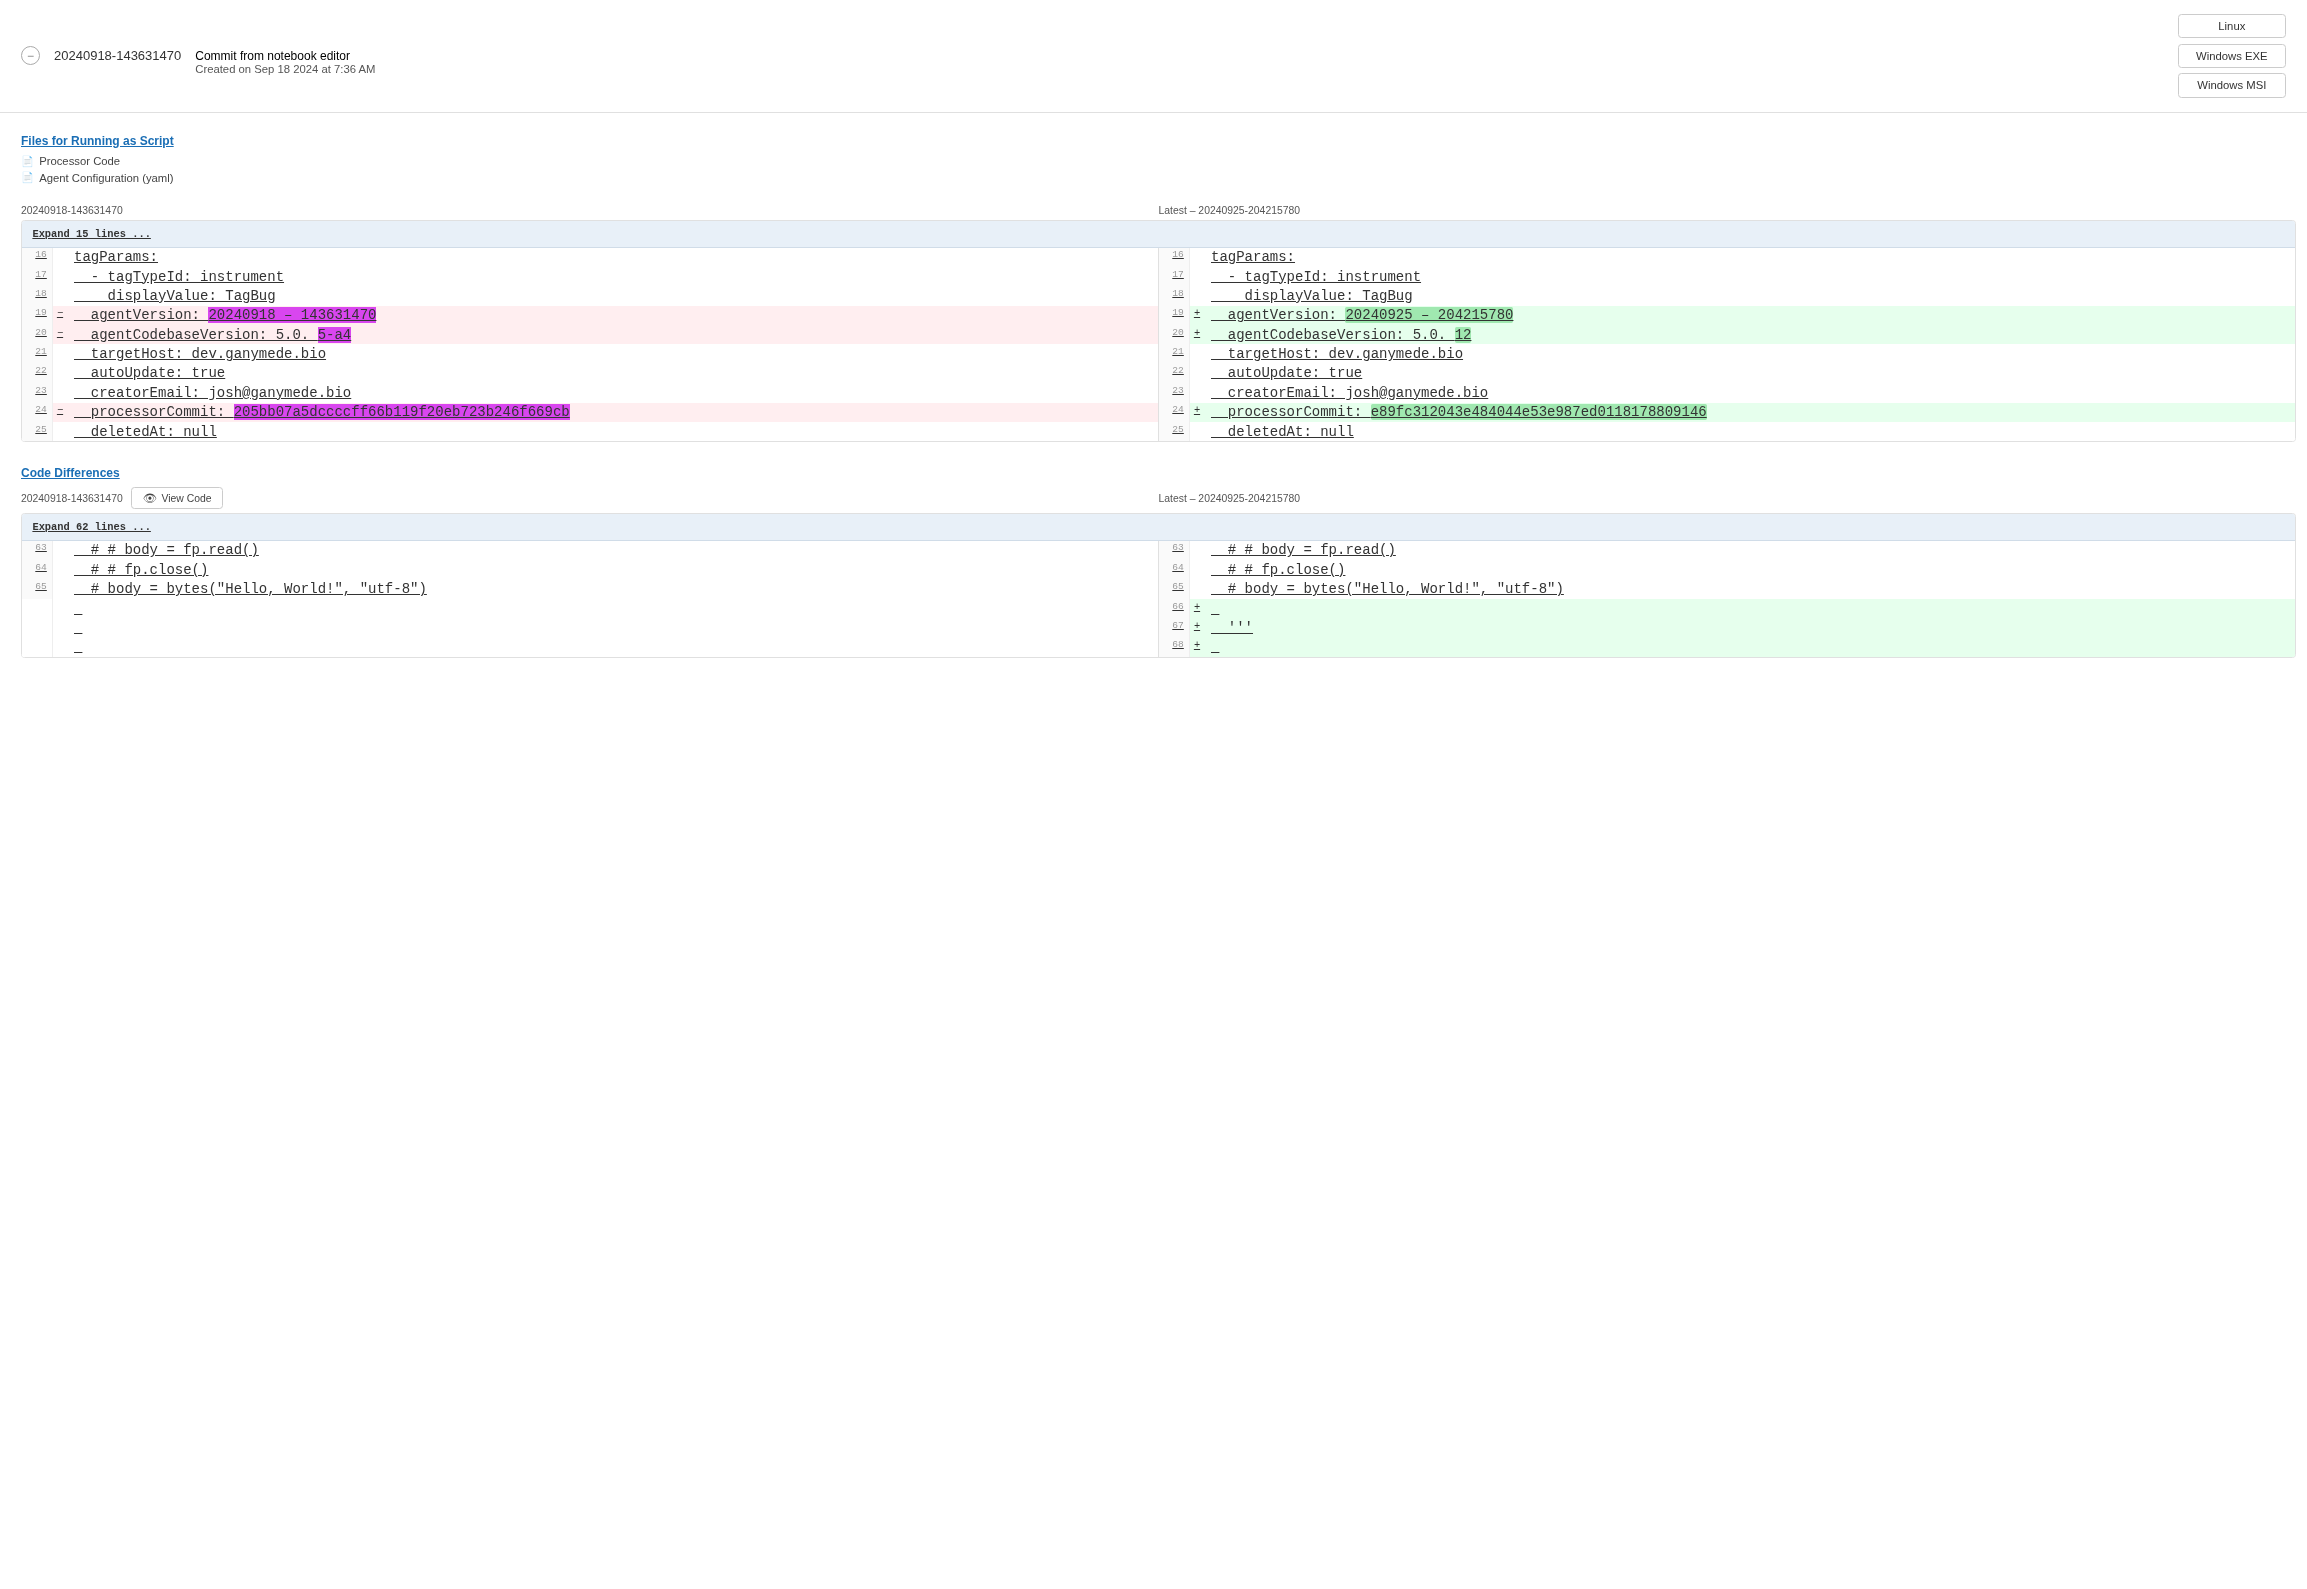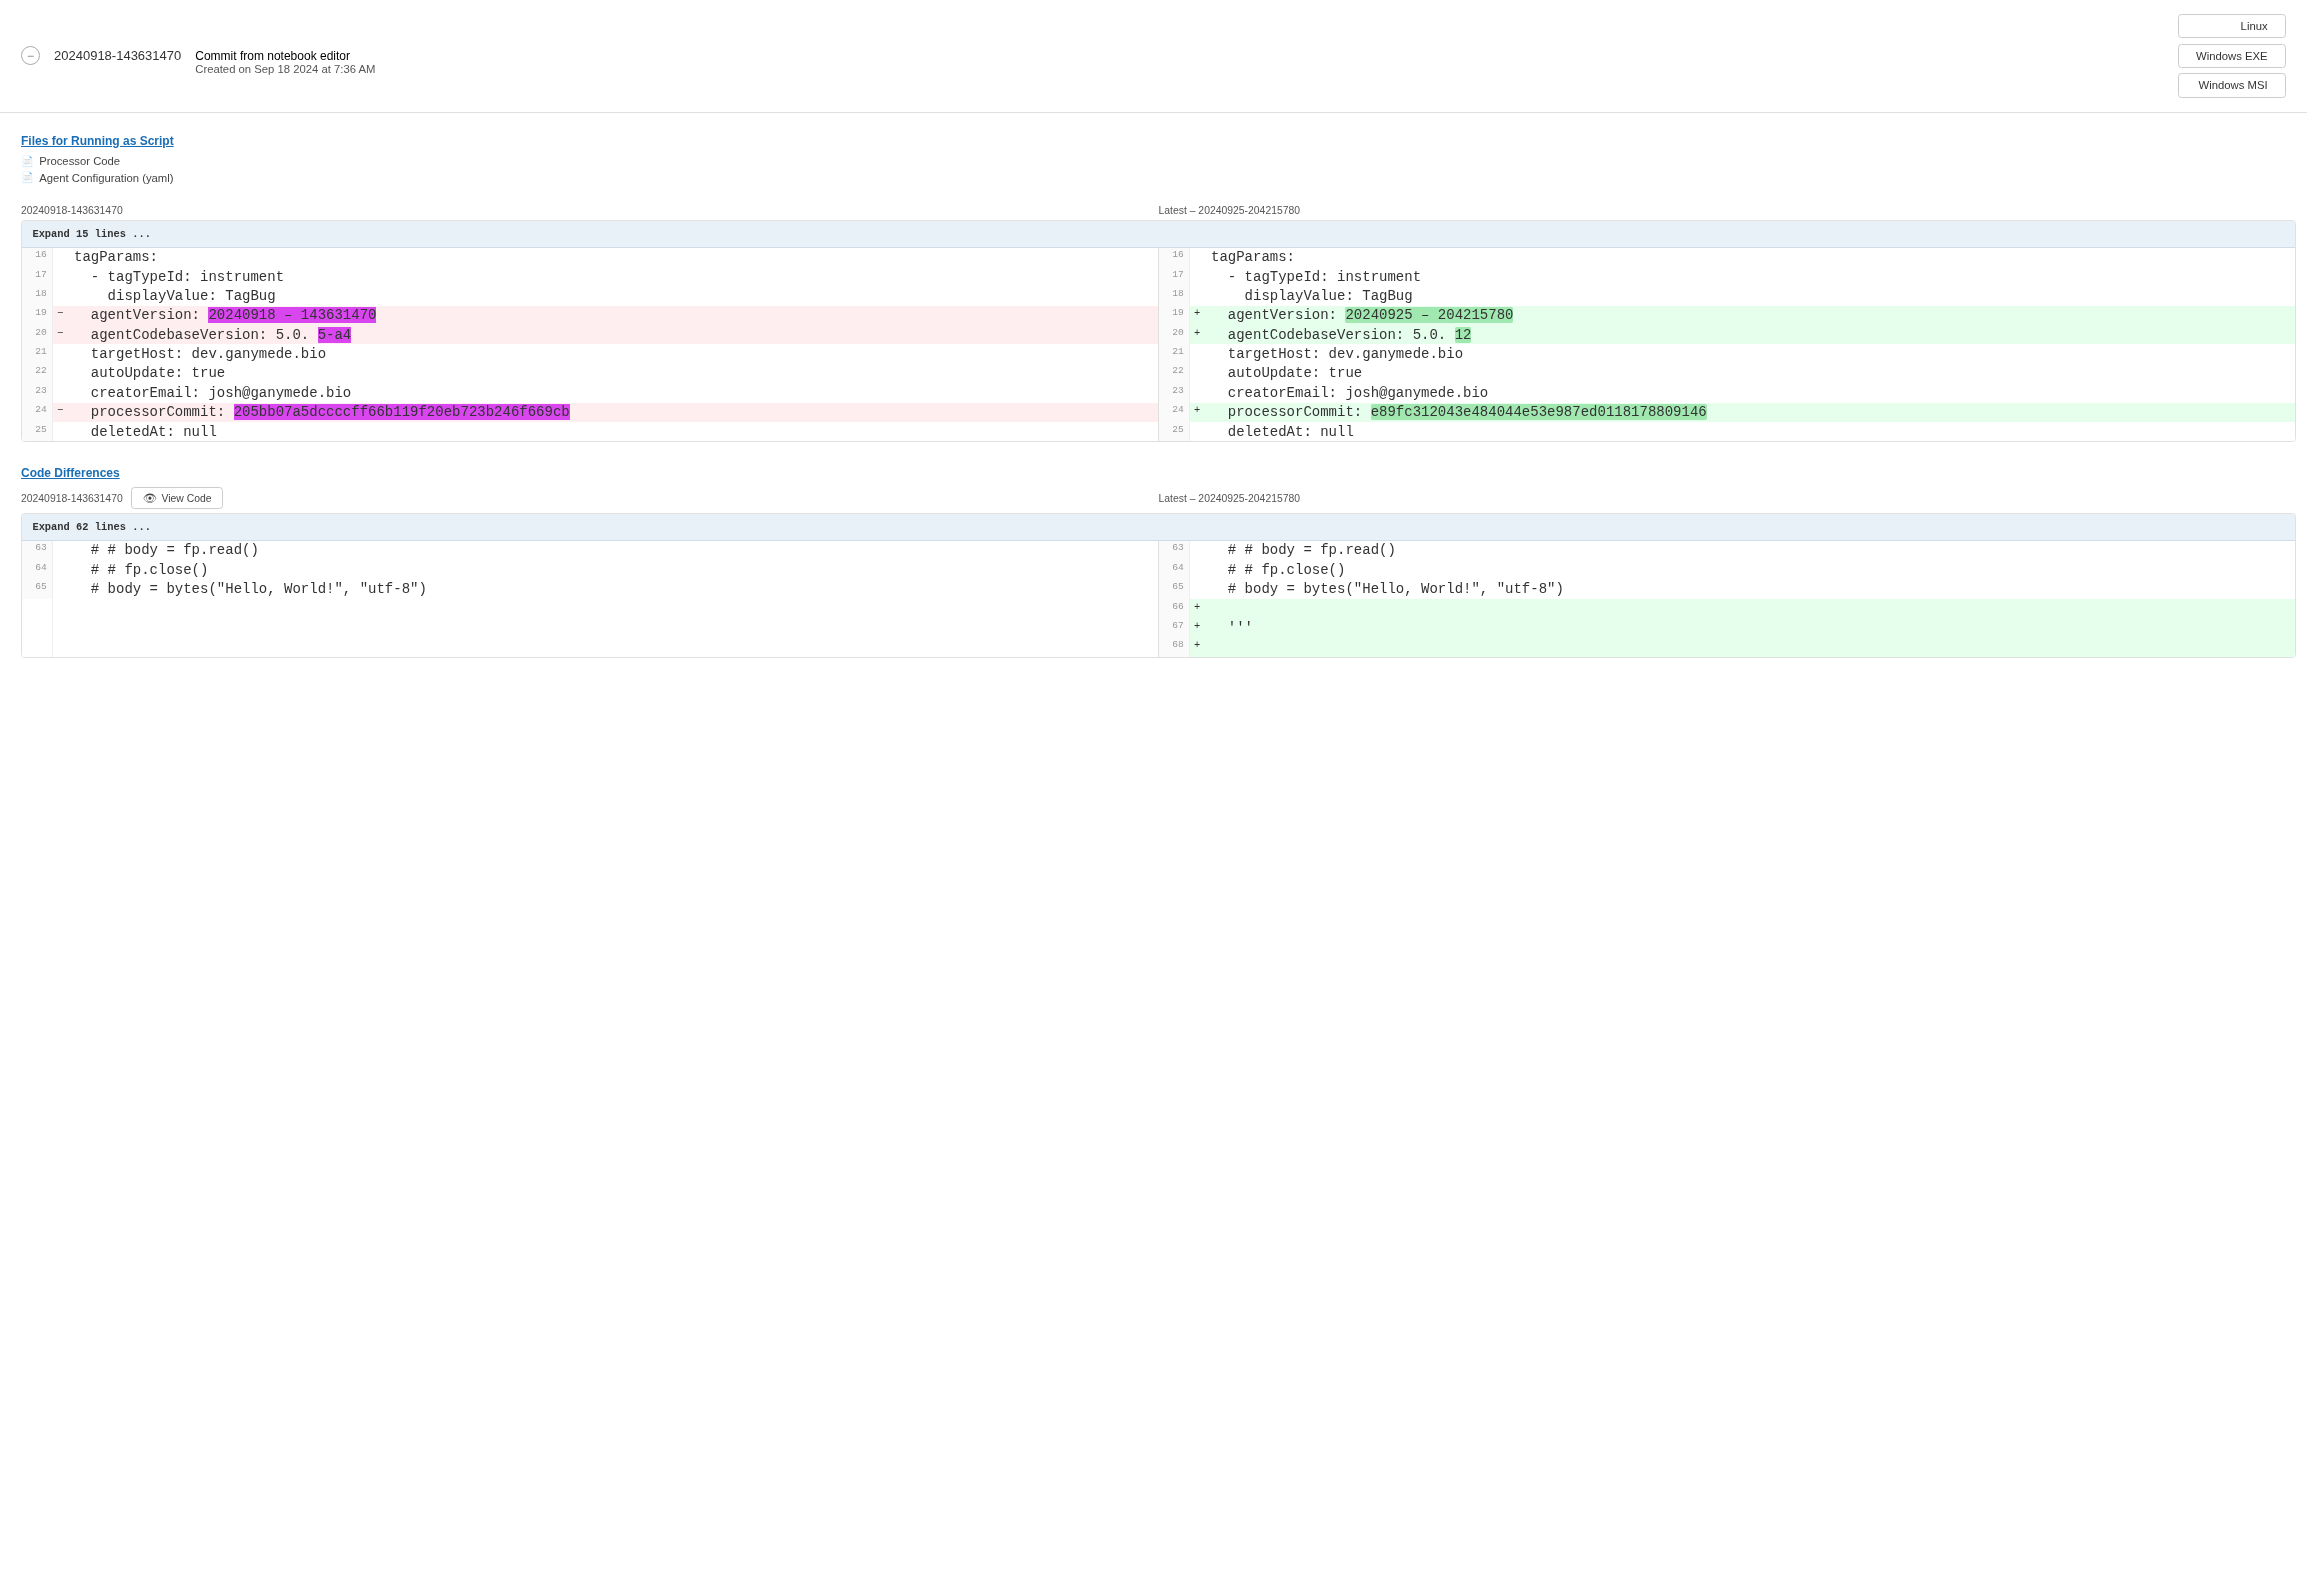--- a/index.html
+++ b/index.html
@@ -57,21 +57,21 @@
       gap: 5.2px;
     }
     .platform-btn {
       border: 0.9px solid #ccc;
       background: #fff;
       padding: 5.2px 17.4px;
       border-radius: 3.5px;
       cursor: pointer;
       font-size: 11.3px;
       color: #333;
-      text-align: right;
+      text-align: center;
     }
 
     
     .content {
       padding: 21px 11px 0 21px;
     }
 
     
     .section-title {
       font-size: 12px;
@@ -114,20 +114,21 @@
       font-size: 10.4px;
       color: #555;
       font-weight: 500;
     }
     .diff-container {
       border: 0.9px solid #e0e0e0;
       border-radius: 3.5px;
       overflow: hidden;
       font-family: 'Courier New', Courier, monospace;
       font-size: 10.4px;
+      text-decoration: underline;
     }
     .expand-row {
       background: #e8f0f8;
       padding: 7px 10.4px;
       font-weight: bold;
       cursor: pointer;
       color: #333;
       border-bottom: 0.9px solid #d0dce8;
     }
     .diff-row {

